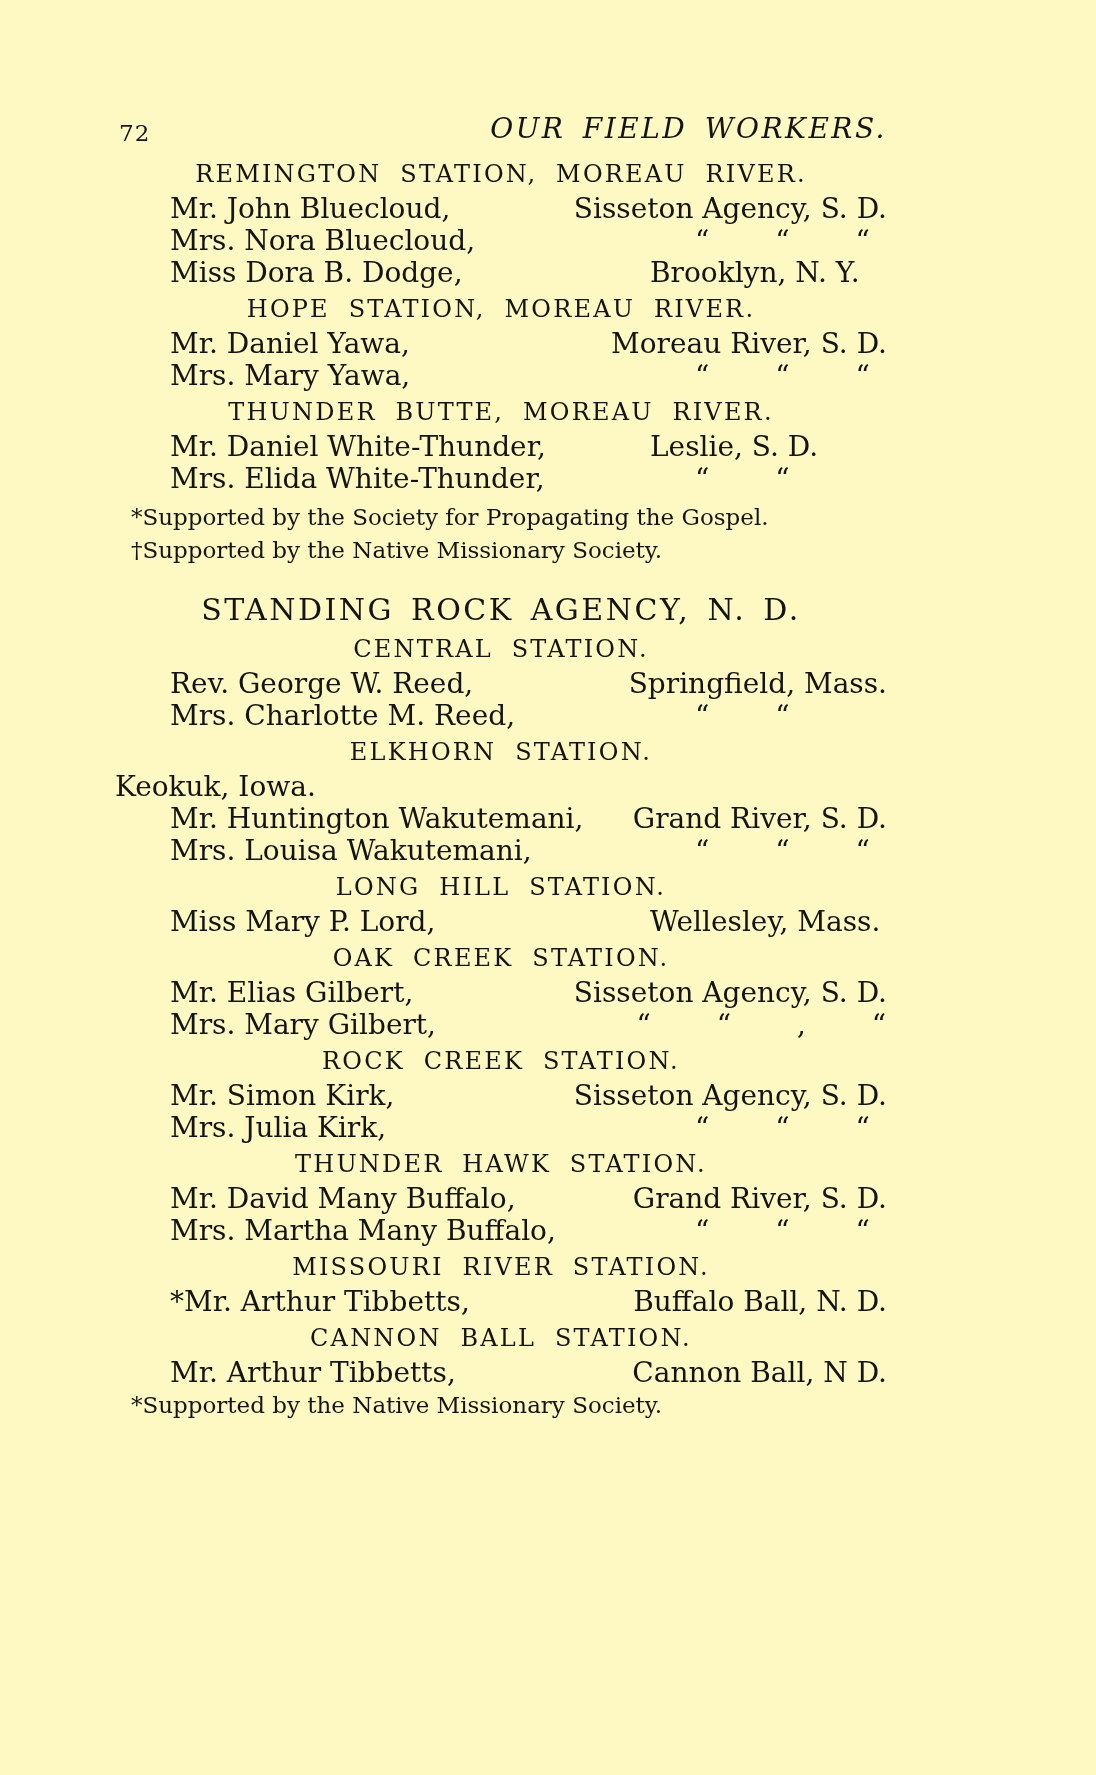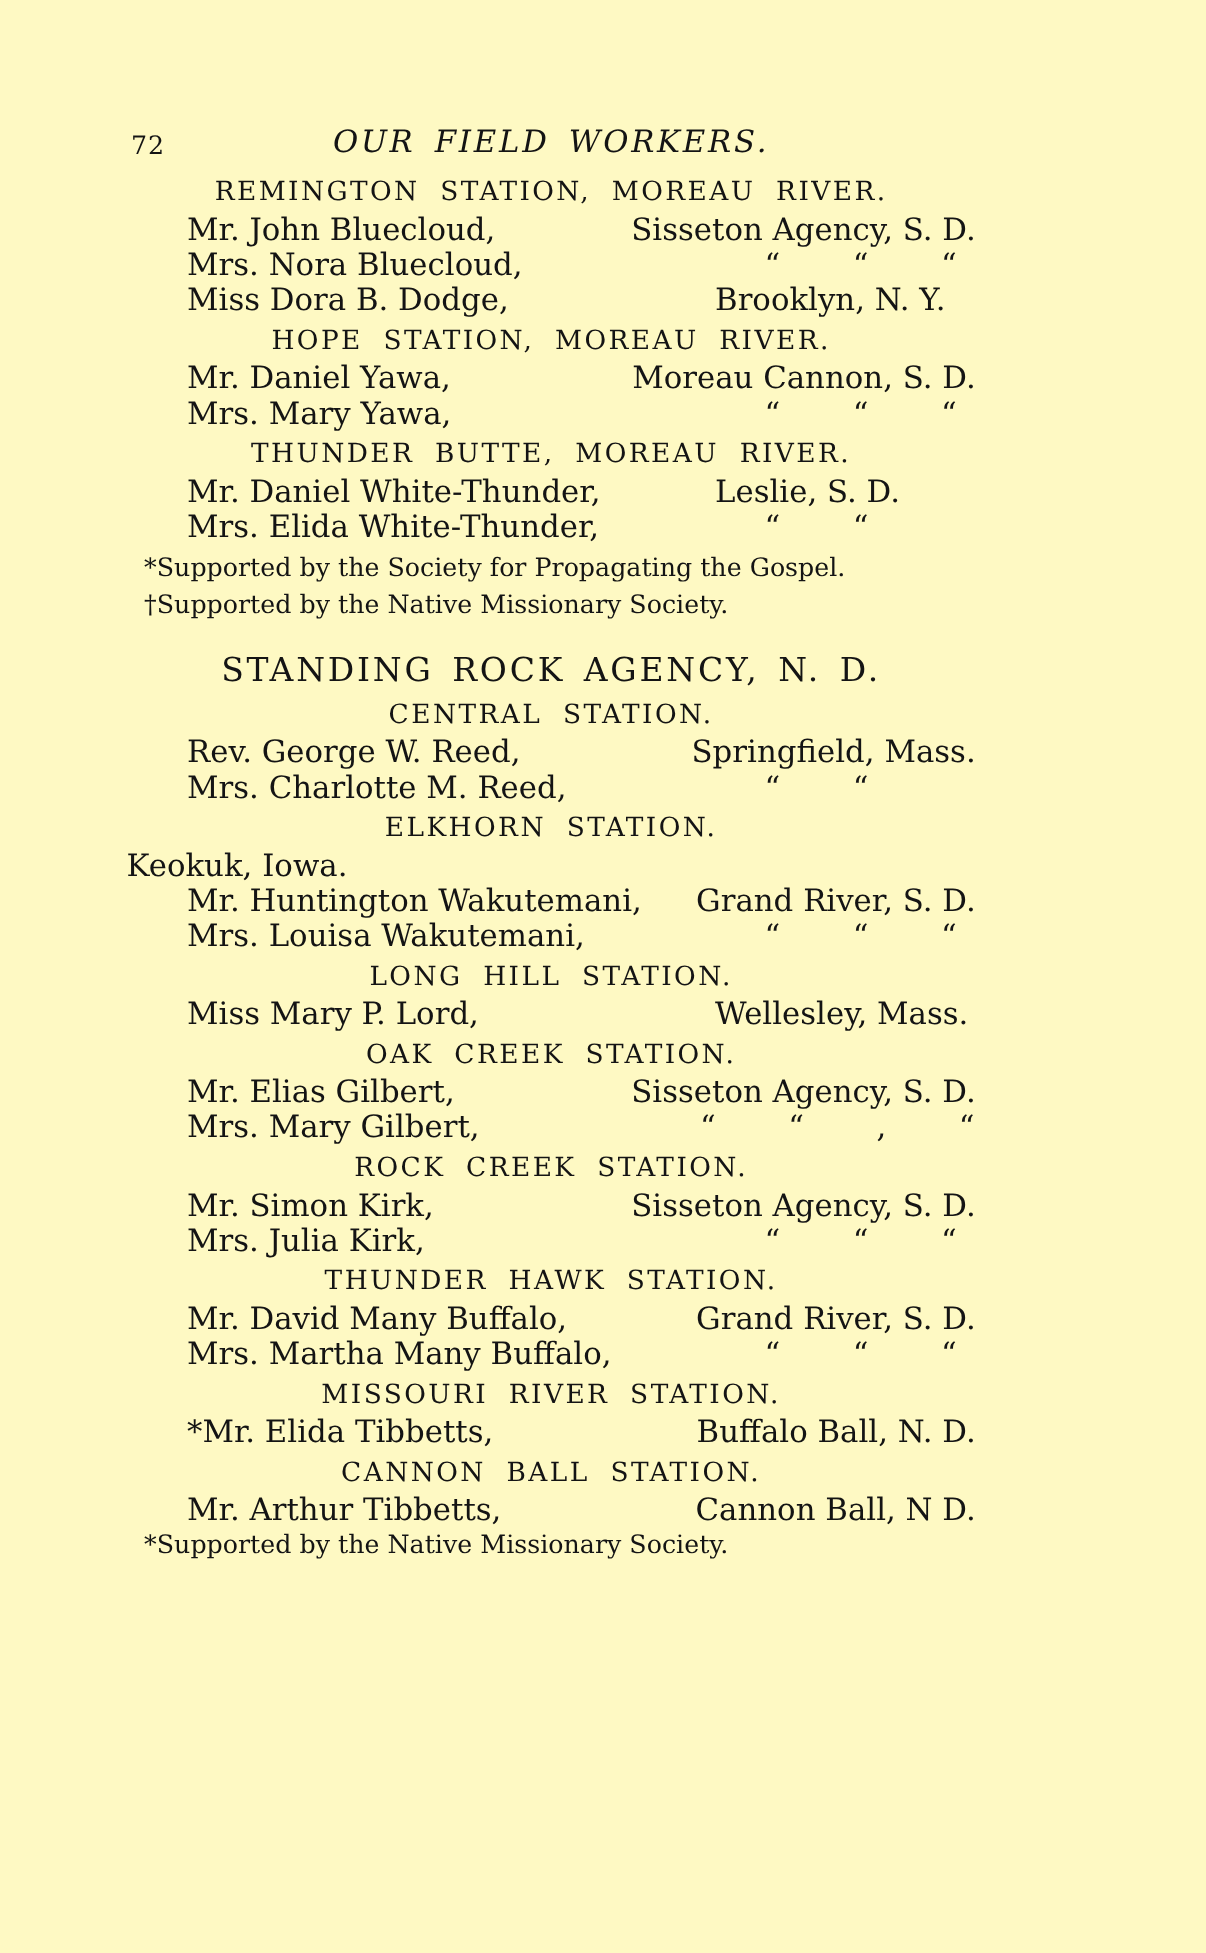--- a/index.html
+++ b/index.html
@@ -19,21 +19,21 @@
     width: 772px;
   }
   .header { position: relative; height: 42px; }
   .page-num {
     position: absolute;
     left: 4px; top: 8px;
     font-size: 23px;
     letter-spacing: 1px;
   }
   .doc-title {
-    text-align: center;
+    text-align: right;
     font-style: italic;
     font-size: 28px;
     letter-spacing: 2.5px;
     word-spacing: 6px;
     line-height: 34px;
   }
   .station-heading {
     text-align: center;
     font-size: 24px;
     letter-spacing: 2.2px;
@@ -89,21 +89,21 @@
       <span class="loc ditto">“ “ “</span>
     </div>
     <div class="row">
       <span class="name">Miss Dora B. Dodge,</span>
       <span class="loc">Brooklyn, N. Y.</span>
     </div>
 
     <div class="station-heading">HOPE STATION, MOREAU RIVER.</div>
     <div class="row">
       <span class="name">Mr. Daniel Yawa,</span>
-      <span class="loc">Moreau Cannon, S. D.</span>
+      <span class="loc">Moreau River, S. D.</span>
     </div>
     <div class="row">
       <span class="name">Mrs. Mary Yawa,</span>
       <span class="loc ditto">“ “ “</span>
     </div>
 
     <div class="station-heading">THUNDER BUTTE, MOREAU RIVER.</div>
     <div class="row">
       <span class="name">Mr. Daniel White-Thunder,</span>
       <span class="loc">Leslie, S. D.</span>
@@ -174,21 +174,21 @@
       <span class="name">Mr. David Many Buffalo,</span>
       <span class="loc">Grand River, S. D.</span>
     </div>
     <div class="row">
       <span class="name">Mrs. Martha Many Buffalo,</span>
       <span class="loc ditto">“ “ “</span>
     </div>
 
     <div class="station-heading">MISSOURI RIVER STATION.</div>
     <div class="row">
-      <span class="name">*Mr. Elida Tibbetts,</span>
+      <span class="name">*Mr. Arthur Tibbetts,</span>
       <span class="loc">Buffalo Ball, N. D.</span>
     </div>
 
     <div class="station-heading">CANNON BALL STATION.</div>
     <div class="row">
       <span class="name">Mr. Arthur Tibbetts,</span>
       <span class="loc">Cannon Ball, N D.</span>
     </div>
 
     <div class="footnotes" style="margin-top:2px;">

